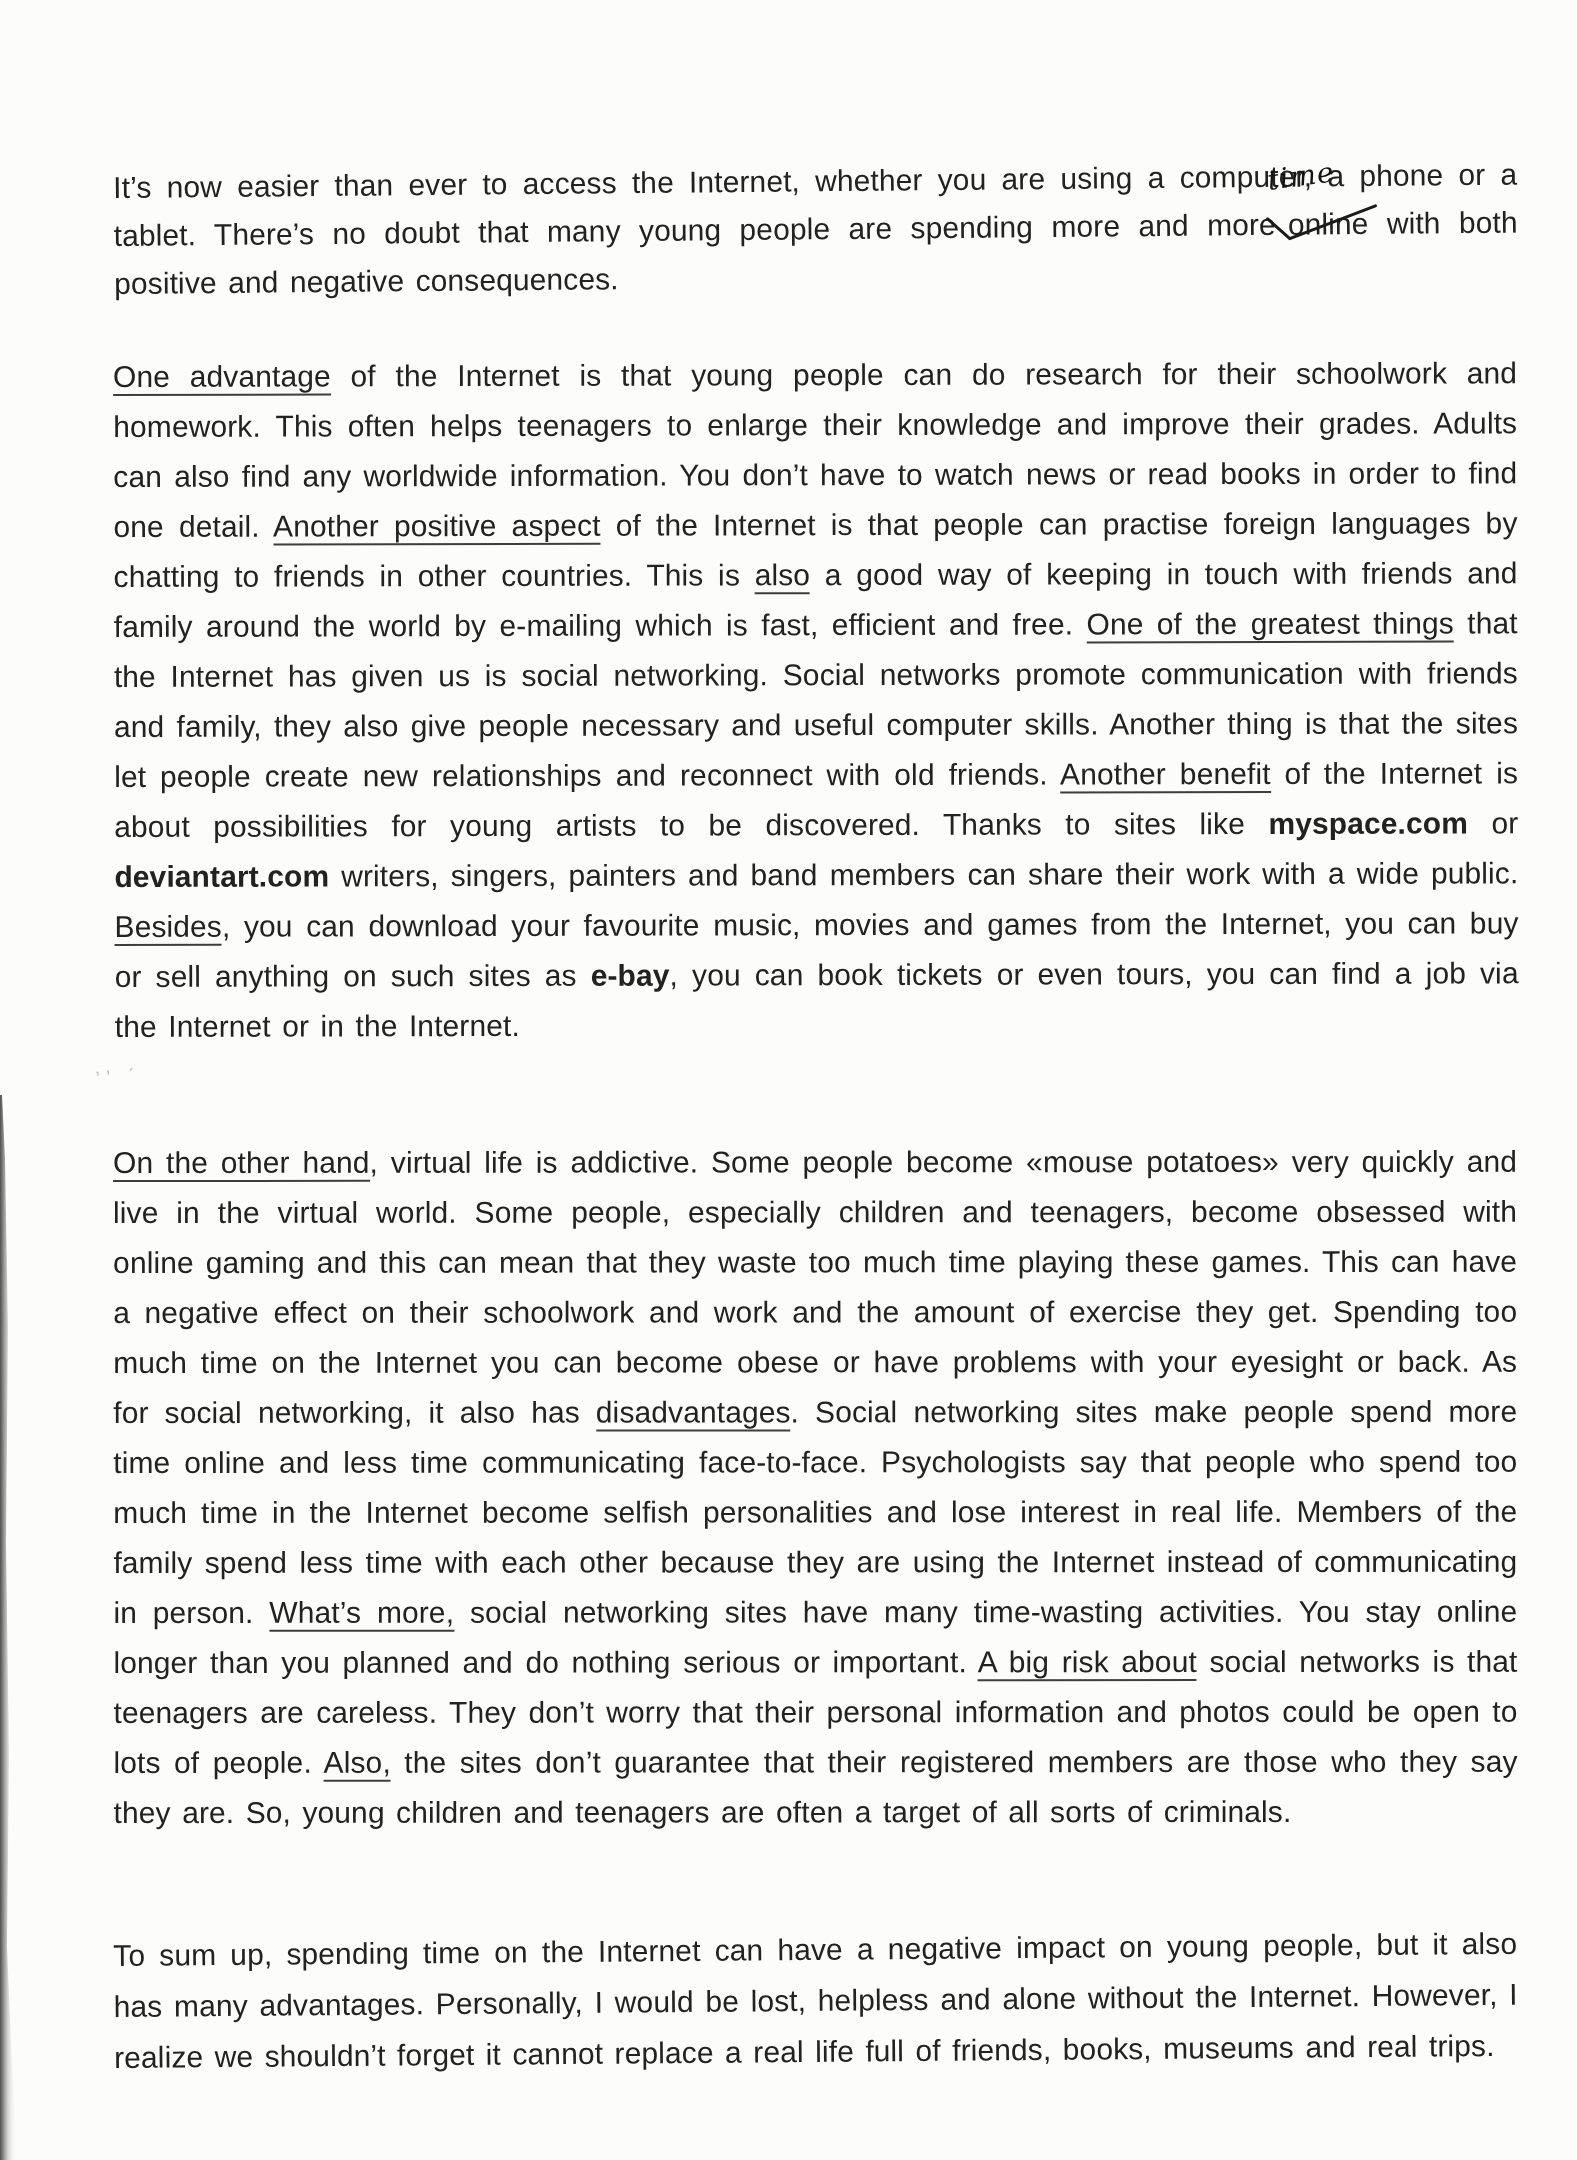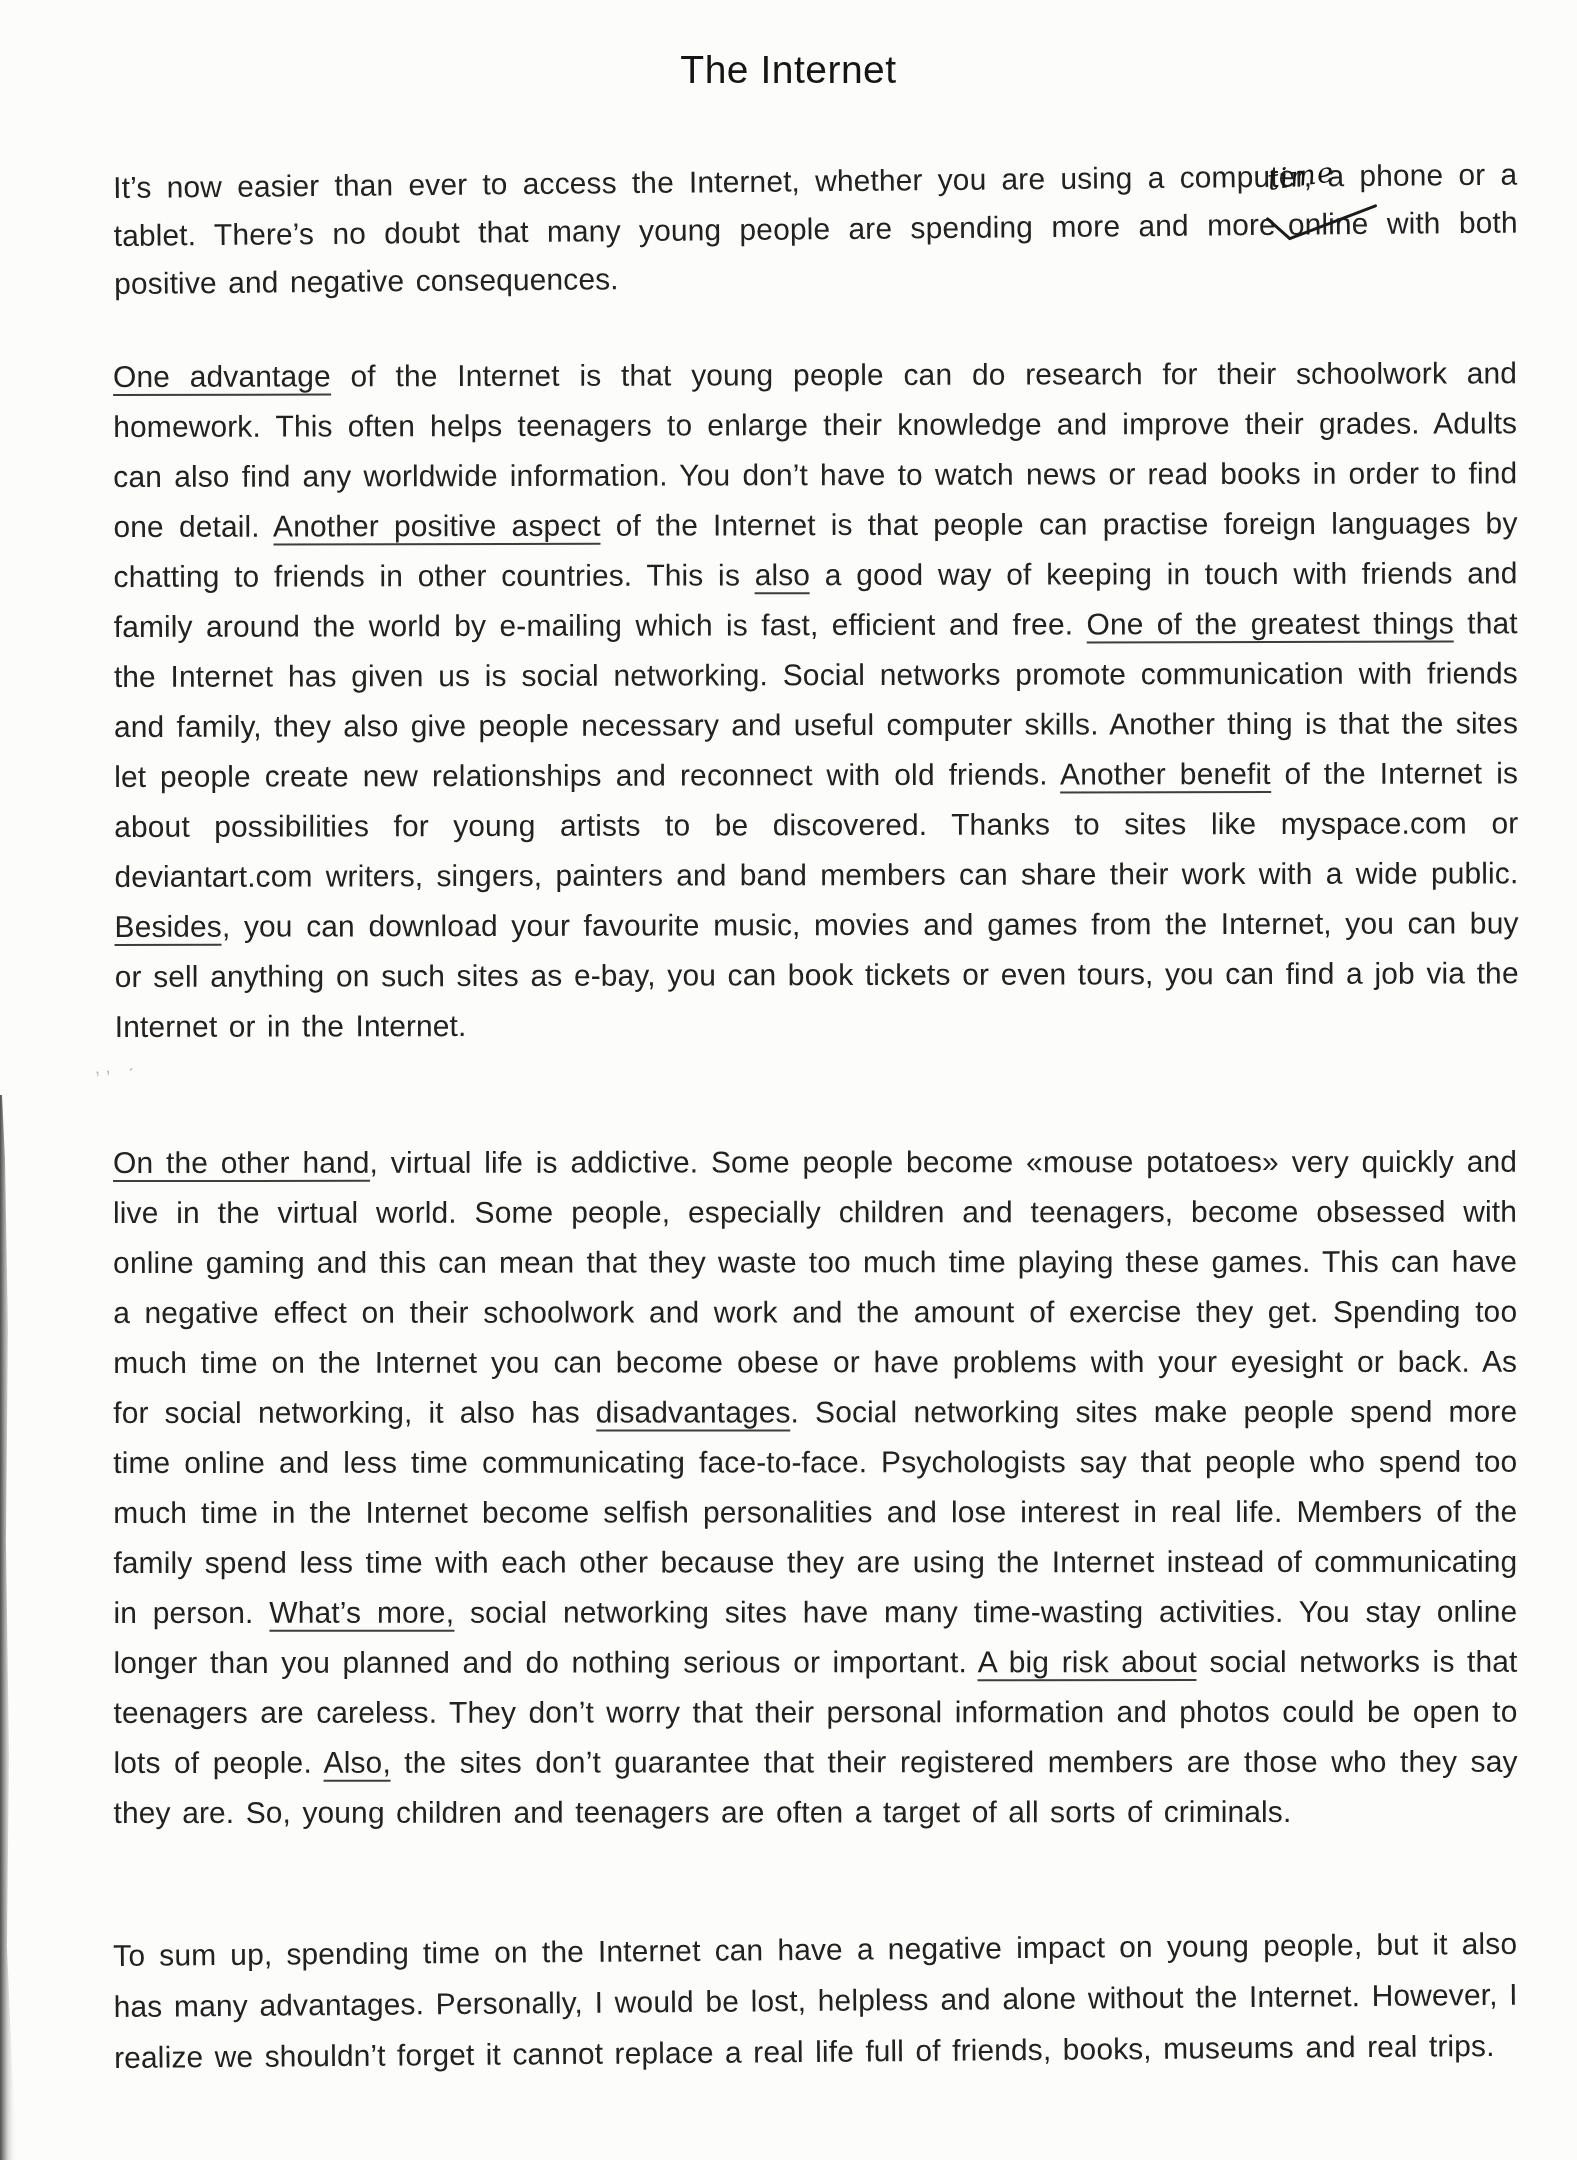--- a/index.html
+++ b/index.html
@@ -35,21 +35,21 @@
   }
   .para-intro          { top: 134px;  line-height: 48px; transform: rotate(-0.55deg); }
   .para-advantages     { top: 322px;  line-height: 50px; transform: rotate(-0.15deg); }
   .para-disadvantages  { top: 1108px; line-height: 50px; transform: rotate(-0.05deg); }
   .para-conclusion     { top: 1900px; line-height: 51px; transform: rotate(-0.5deg); }
 
   .u {
     border-bottom: 2.5px solid rgba(28,28,28,0.85);
     padding-bottom: 1px;
   }
-  .b { font-weight: normal; }
+  .b { font-weight: bold; }
 
   
   .ins-anchor {
     position: relative;
     display: inline-block;
     width: 12px; height: 30px;
     vertical-align: baseline;
   }
   .ins-word {
     position: absolute;
@@ -96,21 +96,20 @@
     font-size: 20px;
     color: #bdbdbd;
     letter-spacing: 6px;
     transform: rotate(-6deg);
   }
 </style>
 </head>
 <body>
 
 <div class="page">
-  <div class="title">The Internet</div>
   <div>
       <p class="para para-intro"><span class="n">It’s now easier than ever to access the Internet, whether you are using a computer, a phone or a tablet. There’s no doubt that many young people are spending more and more</span><span class="ins-anchor"><svg class="caret" viewBox="0 0 122 62">
             <path d="M8 36 L30 56 L116 24"></path>
           </svg><span class="ins-word">time</span></span><span class="n">online with both positive and negative consequences.</span></p>
       <p class="para para-advantages"><span class="u">One advantage</span><span class="n"> of the Internet is that young people can do research for their schoolwork and homework. This often helps teenagers to enlarge their knowledge and improve their grades. Adults can also find any worldwide information. You don’t have to watch news or read books in order to find one detail. </span><span class="u">Another positive aspect</span><span class="n"> of the Internet is that people can practise foreign languages by chatting to friends in other countries. This is </span><span class="u">also</span><span class="n"> a good way of keeping in touch with friends and family around the world by e-mailing which is fast, efficient and free. </span><span class="u">One of the greatest things</span><span class="n"> that the Internet has given us is social networking. Social networks promote communication with friends and family, they also give people necessary and useful computer skills. Another thing is that the sites let people create new relationships and reconnect with old friends. </span><span class="u">Another benefit</span><span class="n"> of the Internet is about possibilities for young artists to be discovered. Thanks to sites like </span><span class="b">myspace.com</span><span class="n"> or </span><span class="b">deviantart.com</span><span class="n"> writers, singers, painters and band members can share their work with a wide public.</span><span class="u"> Besides</span><span class="n">, you can download your favourite music, movies and games from the Internet, you can buy or sell anything on such sites as </span><span class="b">e-bay</span><span class="n">, you can book tickets or even tours, you can find a job via the Internet or in the Internet.</span></p>
       <p class="para para-disadvantages"><span class="u">On the other hand</span><span class="n">, virtual life is addictive. Some people become «mouse potatoes» very quickly and live in the virtual world. Some people, especially children and teenagers, become obsessed with online gaming and this can mean that they waste too much time playing these games. This can have a negative effect on their schoolwork and work and the amount of exercise they get. Spending too much time on the Internet you can become obese or have problems with your eyesight or back. As for social networking, it also has </span><span class="u">disadvantages</span><span class="n">. Social networking sites make people spend more time online and less time communicating face-to-face. Psychologists say that people who spend too much time in the Internet become selfish personalities and lose interest in real life. Members of the family spend less time with each other because they are using the Internet instead of communicating in person. </span><span class="u">What’s more,</span><span class="n"> social networking sites have many time-wasting activities. You stay online longer than you planned and do nothing serious or important. </span><span class="u">A big risk about</span><span class="n"> social networks is that teenagers are careless. They don’t worry that their personal information and photos could be open to lots of people. </span><span class="u">Also,</span><span class="n"> the sites don’t guarantee that their registered members are those who they say they are. So, young children and teenagers are often a target of all sorts of criminals.</span></p>
       <p class="para para-conclusion"><span class="n">To sum up, spending time on the Internet can have a negative impact on young people, but it also has many advantages. Personally, I would be lost, helpless and alone without the Internet. However, I realize we shouldn’t forget it cannot replace a real life full of friends, books, museums and real trips.</span></p>
     </div>
   <div class="stray-marks">ʼʼ ˊ</div>
   <div class="edge-smudge"></div>

